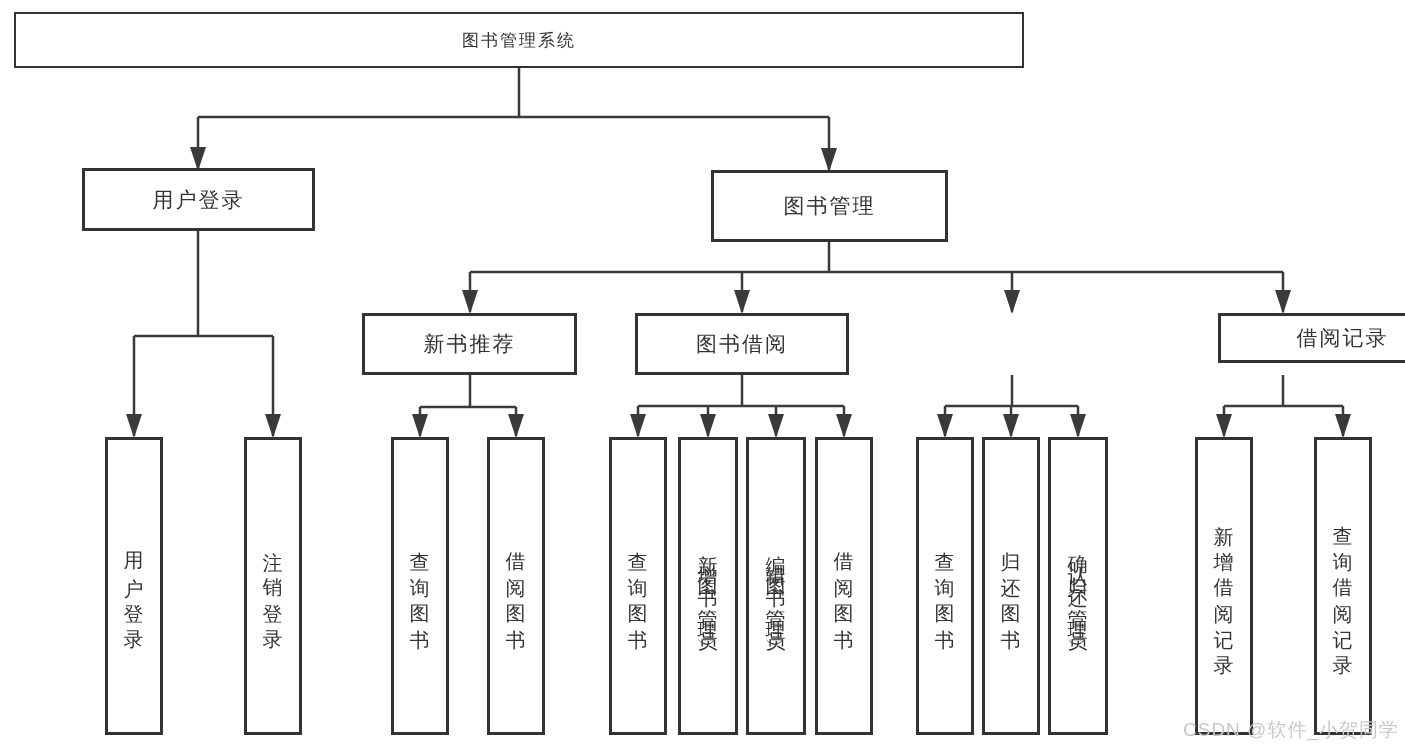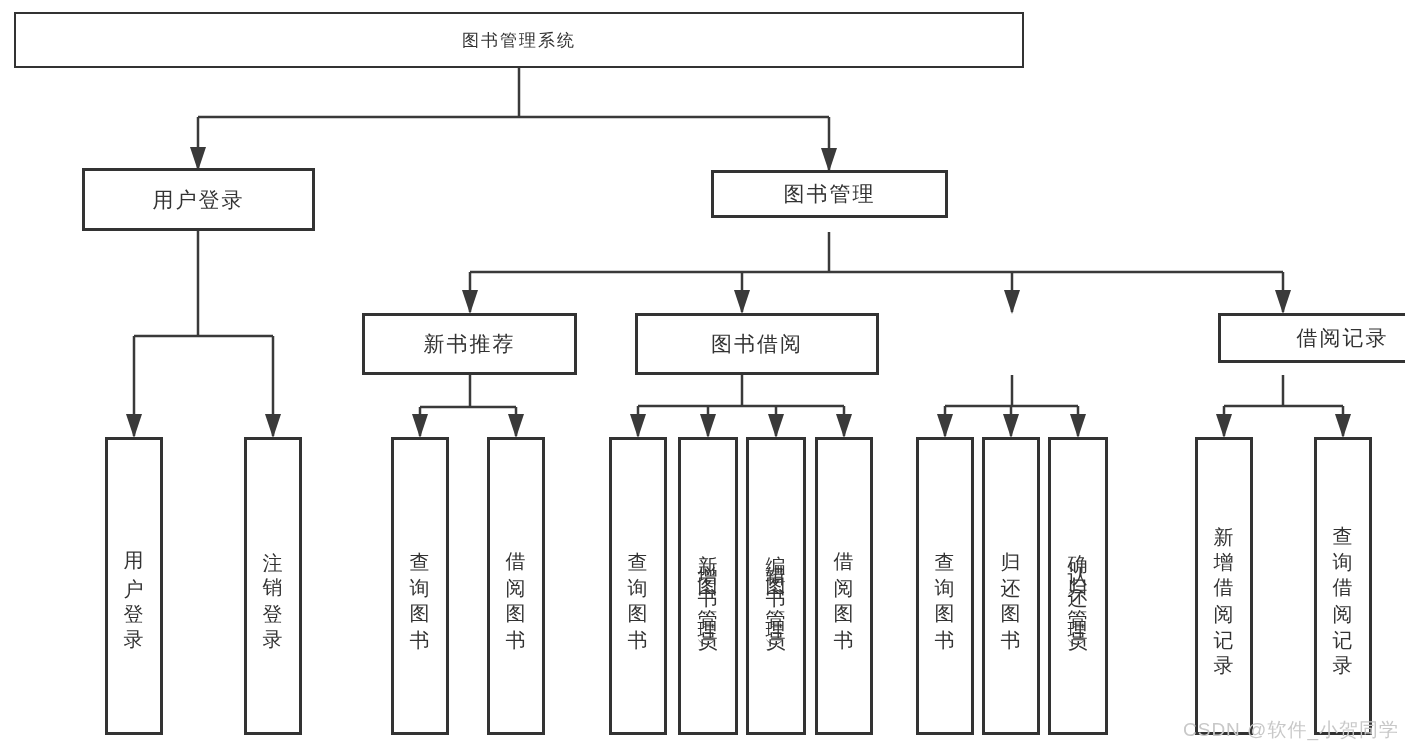--- a/index.html
+++ b/index.html
@@ -96,24 +96,24 @@
       <path d="M1283 375 V406"></path>
       <path d="M1224 406 H1343"></path>
       <path d="M1224 406 V436" marker-end="url(#arrow)"></path>
       <path d="M1343 406 V436" marker-end="url(#arrow)"></path>
     </g>
   </svg>
 
   <div class="box root" style="left:14px;top:12px;width:1010px;height:56px;">图书管理系统</div>
 
   <div class="box" style="left:82px;top:168px;width:233px;height:63px;">用户登录</div>
-  <div class="box" style="left:711px;top:170px;width:237px;height:48px;">图书管理</div>
+  <div class="box" style="left:711px;top:170px;width:237px;height:72px;">图书管理</div>
 
   <div class="box" style="left:362px;top:313px;width:215px;height:62px;">新书推荐</div>
-  <div class="box" style="left:635px;top:313px;width:244px;height:62px;">图书借阅</div>
+  <div class="box" style="left:635px;top:313px;width:214px;height:62px;">图书借阅</div>
   <div class="box" style="left:1218px;top:313px;width:221px;height:50px;padding-left:28px;">借阅记录</div>
 
   <div class="box leaf" style="left: 105px; letter-spacing: 26px;">用户登录</div>
   <div class="box leaf" style="left: 244px; letter-spacing: 26px;">注销登录</div>
   <div class="box leaf" style="left: 391px; letter-spacing: 26px;">查询图书</div>
   <div class="box leaf" style="left: 487px; letter-spacing: 26px;">借阅图书</div>
   <div class="box leaf" style="left: 609px; letter-spacing: 26px;">查询图书</div>
   <div class="box leaf" style="left: 678px; width: 60px; letter-spacing: 11px;">新增图书（管理员）</div>
   <div class="box leaf" style="left: 746px; width: 60px; letter-spacing: 11px;">编辑图书（管理员）</div>
   <div class="box leaf" style="left: 815px; letter-spacing: 26px;">借阅图书</div>

